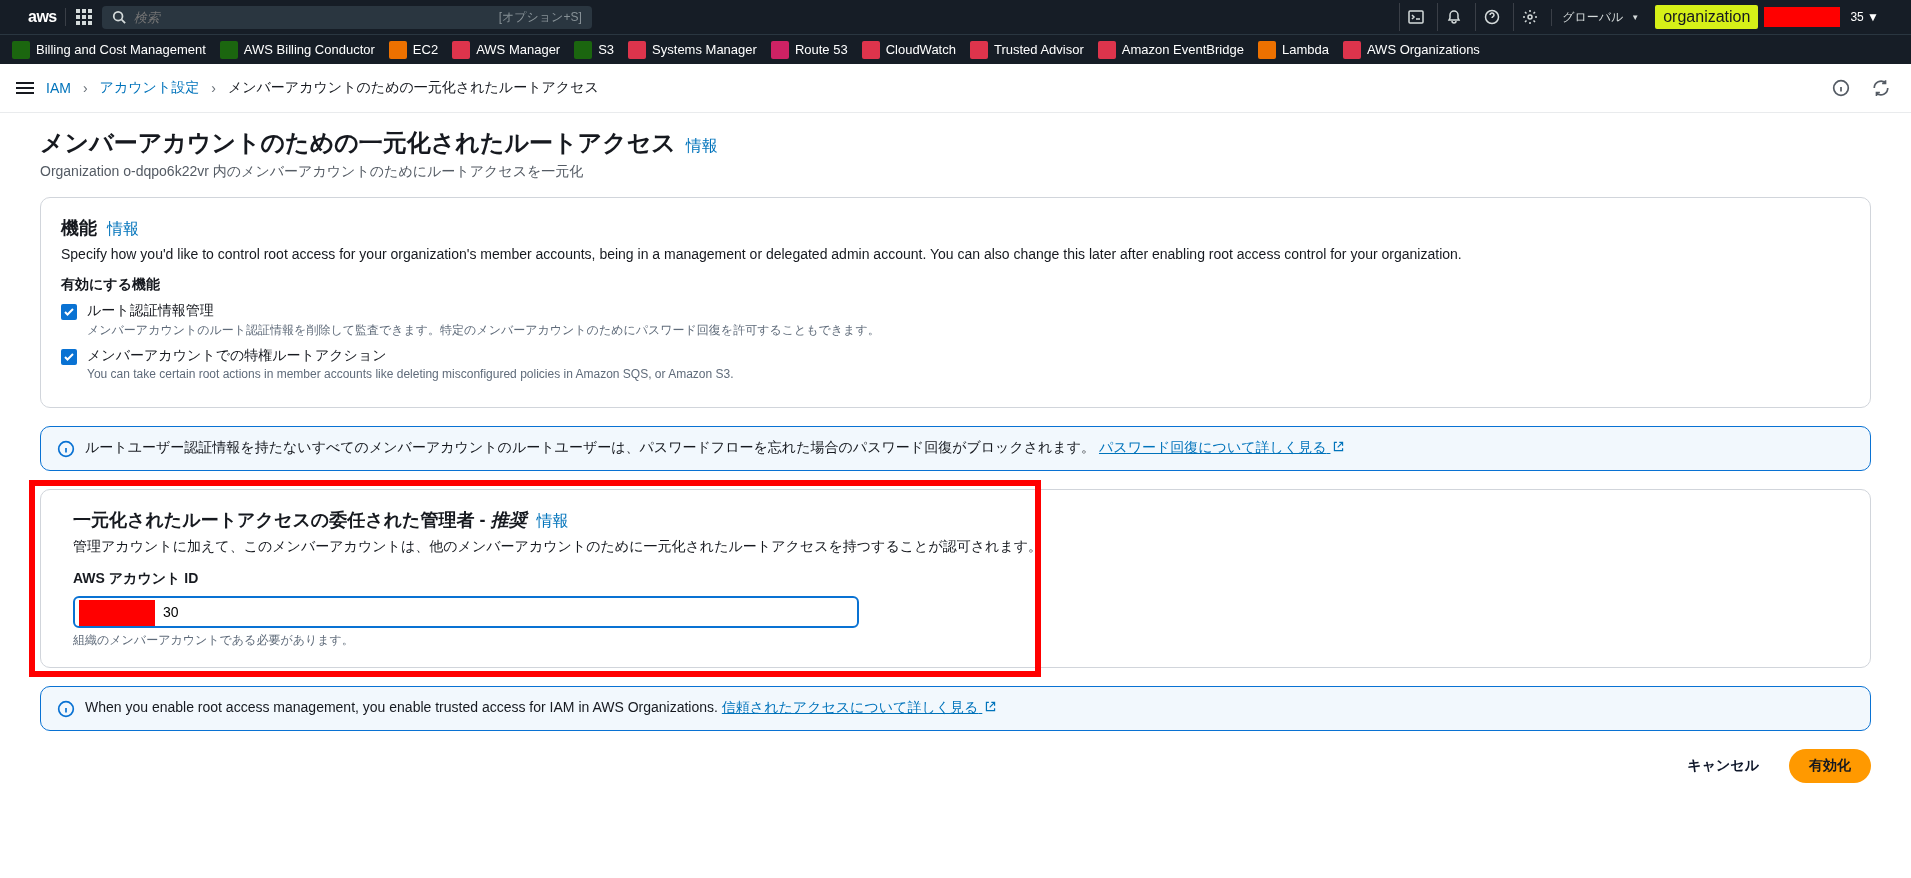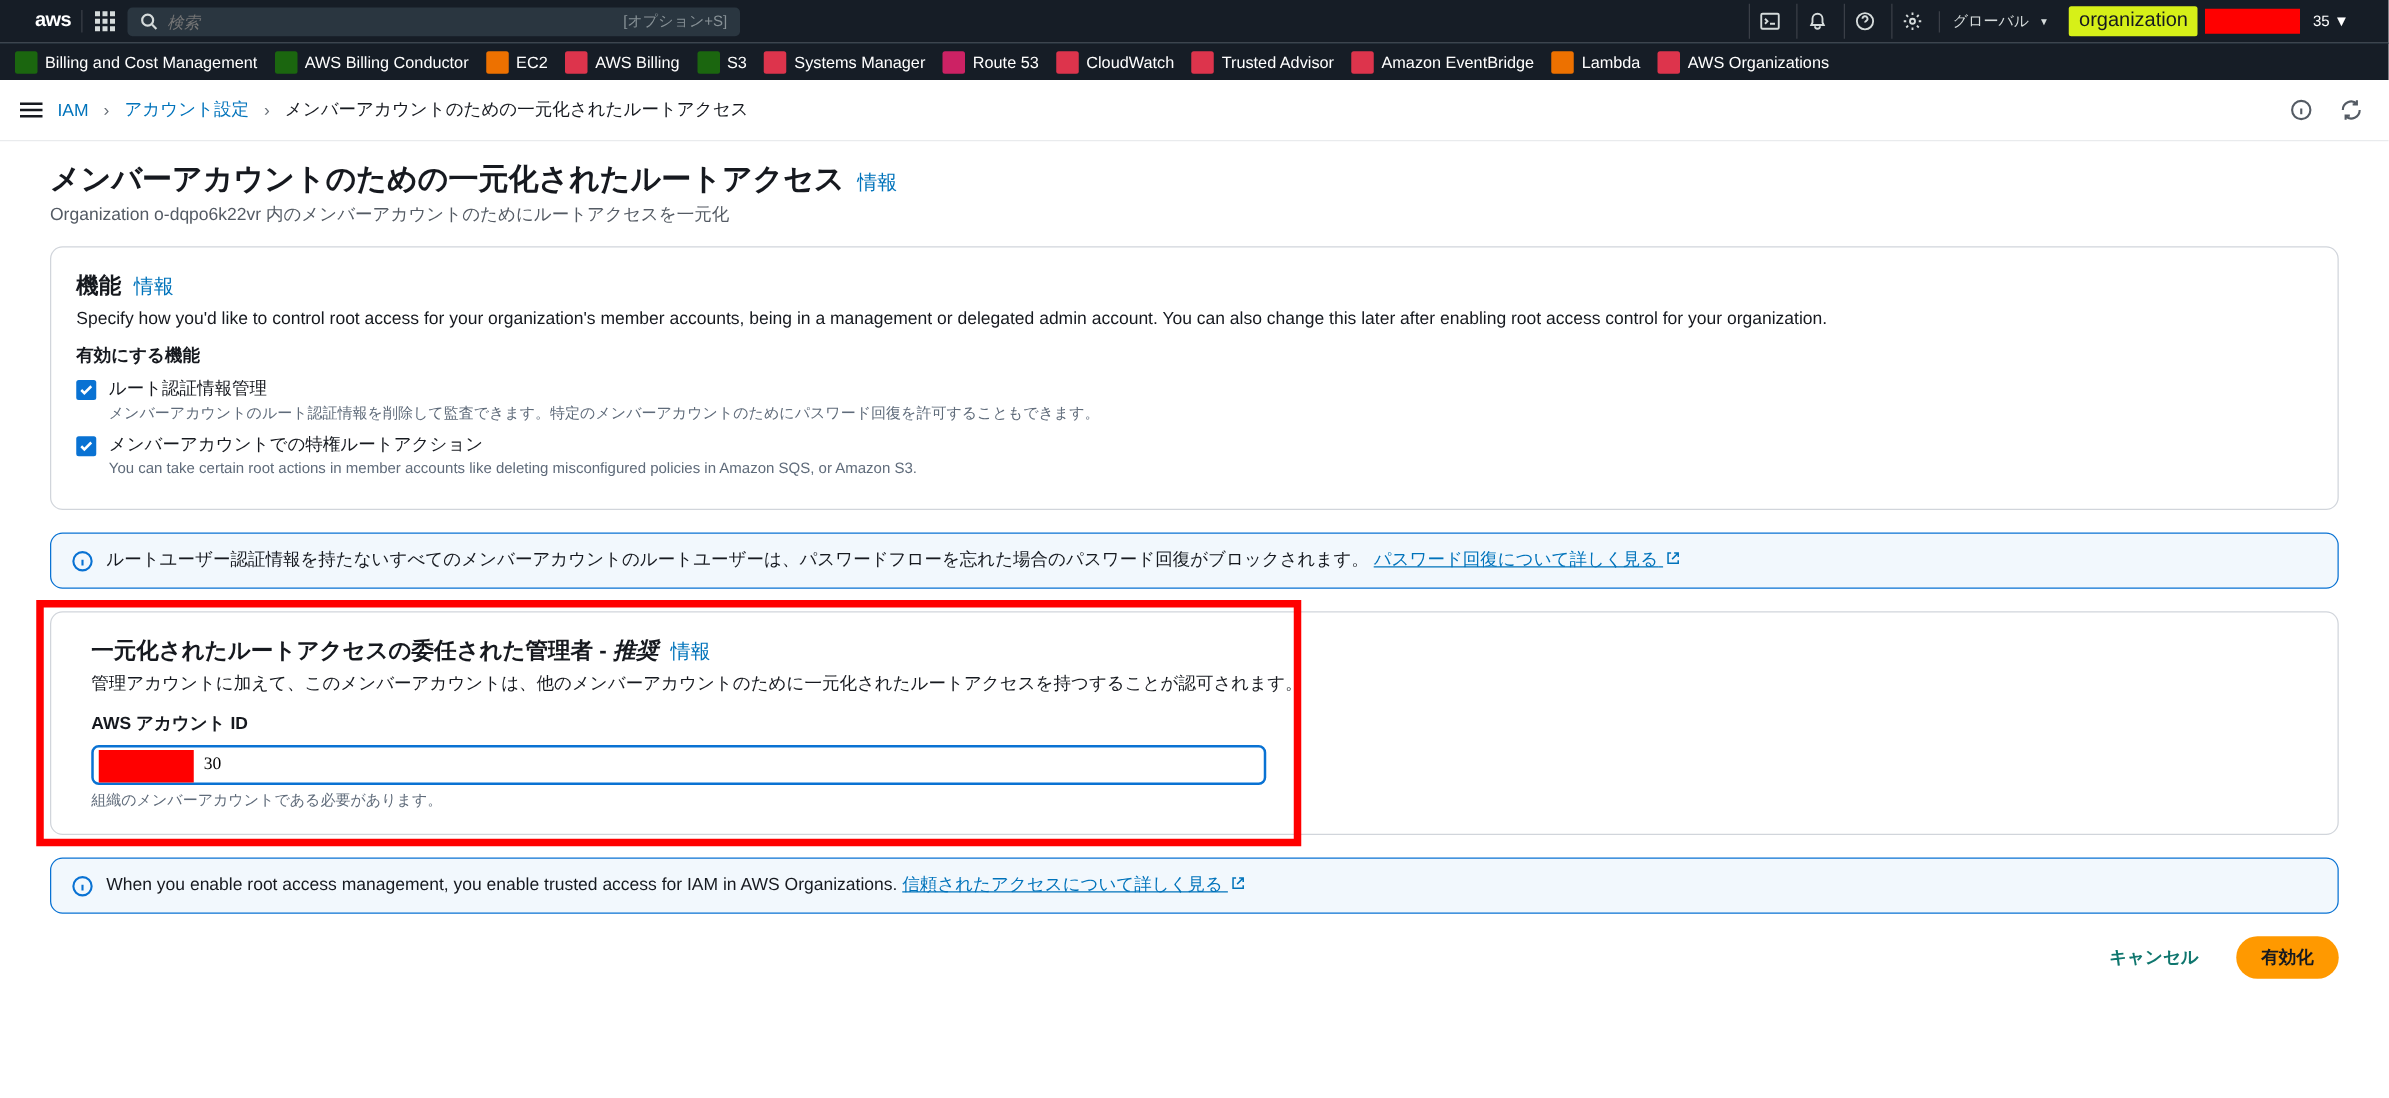--- a/index.html
+++ b/index.html
@@ -64,27 +64,27 @@
     .alert { border: 1px solid #0972d3; border-radius: 10px; padding: 12px 16px; display: flex; align-items: flex-start; gap: 10px; background: #f2f8fd; margin-bottom: 18px; }
     .alert-icon { width: 18px; height: 18px; color: #0972d3; flex-shrink: 0; margin-top: 1px; }
     .alert-text { font-size: 14px; }
     .alert-link { color: #0073bb; text-decoration: underline; cursor: pointer; }
     .ext-icon { width: 13px; height: 13px; display: inline-block; vertical-align: -1px; margin-left: 2px; }
     
     .highlight-panel { position: relative; padding-left: 32px; }
     .red-box { position: absolute; border: 6px solid #ff0000; top: -10px; left: -12px; right: calc(100% - 1000px); bottom: -10px; pointer-events: none; z-index: 10; }
     .delegated-title { font-size: 18px; font-weight: 700; }
     .delegated-rec { font-style: italic; font-weight: 700; }
-    .account-input { width: 940px; padding: 6px 10px; border: 2px solid #0972d3; border-radius: 6px; font-size: 14px; outline: none; font-family: Liberation Serif, serif; }
+    .account-input { width: 786px; padding: 6px 10px; border: 2px solid #0972d3; border-radius: 6px; font-size: 14px; outline: none; }
     .input-redact { position: absolute; background: #ff0000; height: 26px; width: 76px; z-index: 5; }
     .input-wrap { position: relative; }
     .input-hint { font-size: 12px; color: #5f6b7a; margin-top: 4px; }
     
     .action-row { display: flex; justify-content: flex-end; gap: 14px; align-items: center; margin-top: 12px; }
-    .btn-cancel { color: #0f766e; font-weight: 700; font-size: 14px; background: none; border: none; cursor: pointer; padding: 8px 16px; }
+    .btn-cancel { color: #0f172a; font-weight: 700; font-size: 14px; background: none; border: none; cursor: pointer; padding: 8px 16px; }
     .btn-enable { background: #ff9900; color: #16191f; font-weight: 700; font-size: 14px; border: none; border-radius: 18px; padding: 8px 20px; cursor: pointer; }
     
     .caret-down::after { content: "▼"; font-size: 8px; margin-left: 4px; }
   </style>
 </head>
 <body>
 
 <div class="top-nav">
   <div class="aws-logo">aws</div>
   <div class="grid-icon">
@@ -146,21 +146,21 @@
     <div class="service-item">
       <div class="svc-ico svc-green"></div>
       <span>AWS Billing Conductor</span>
     </div>
     <div class="service-item">
       <div class="svc-ico svc-orange"></div>
       <span>EC2</span>
     </div>
     <div class="service-item">
       <div class="svc-ico svc-red"></div>
-      <span>AWS Billing</span>
+      <span>AWS Manager</span>
     </div>
     <div class="service-item">
       <div class="svc-ico svc-green"></div>
       <span>S3</span>
     </div>
     <div class="service-item">
       <div class="svc-ico svc-red"></div>
       <span>Systems Manager</span>
     </div>
     <div class="service-item">

